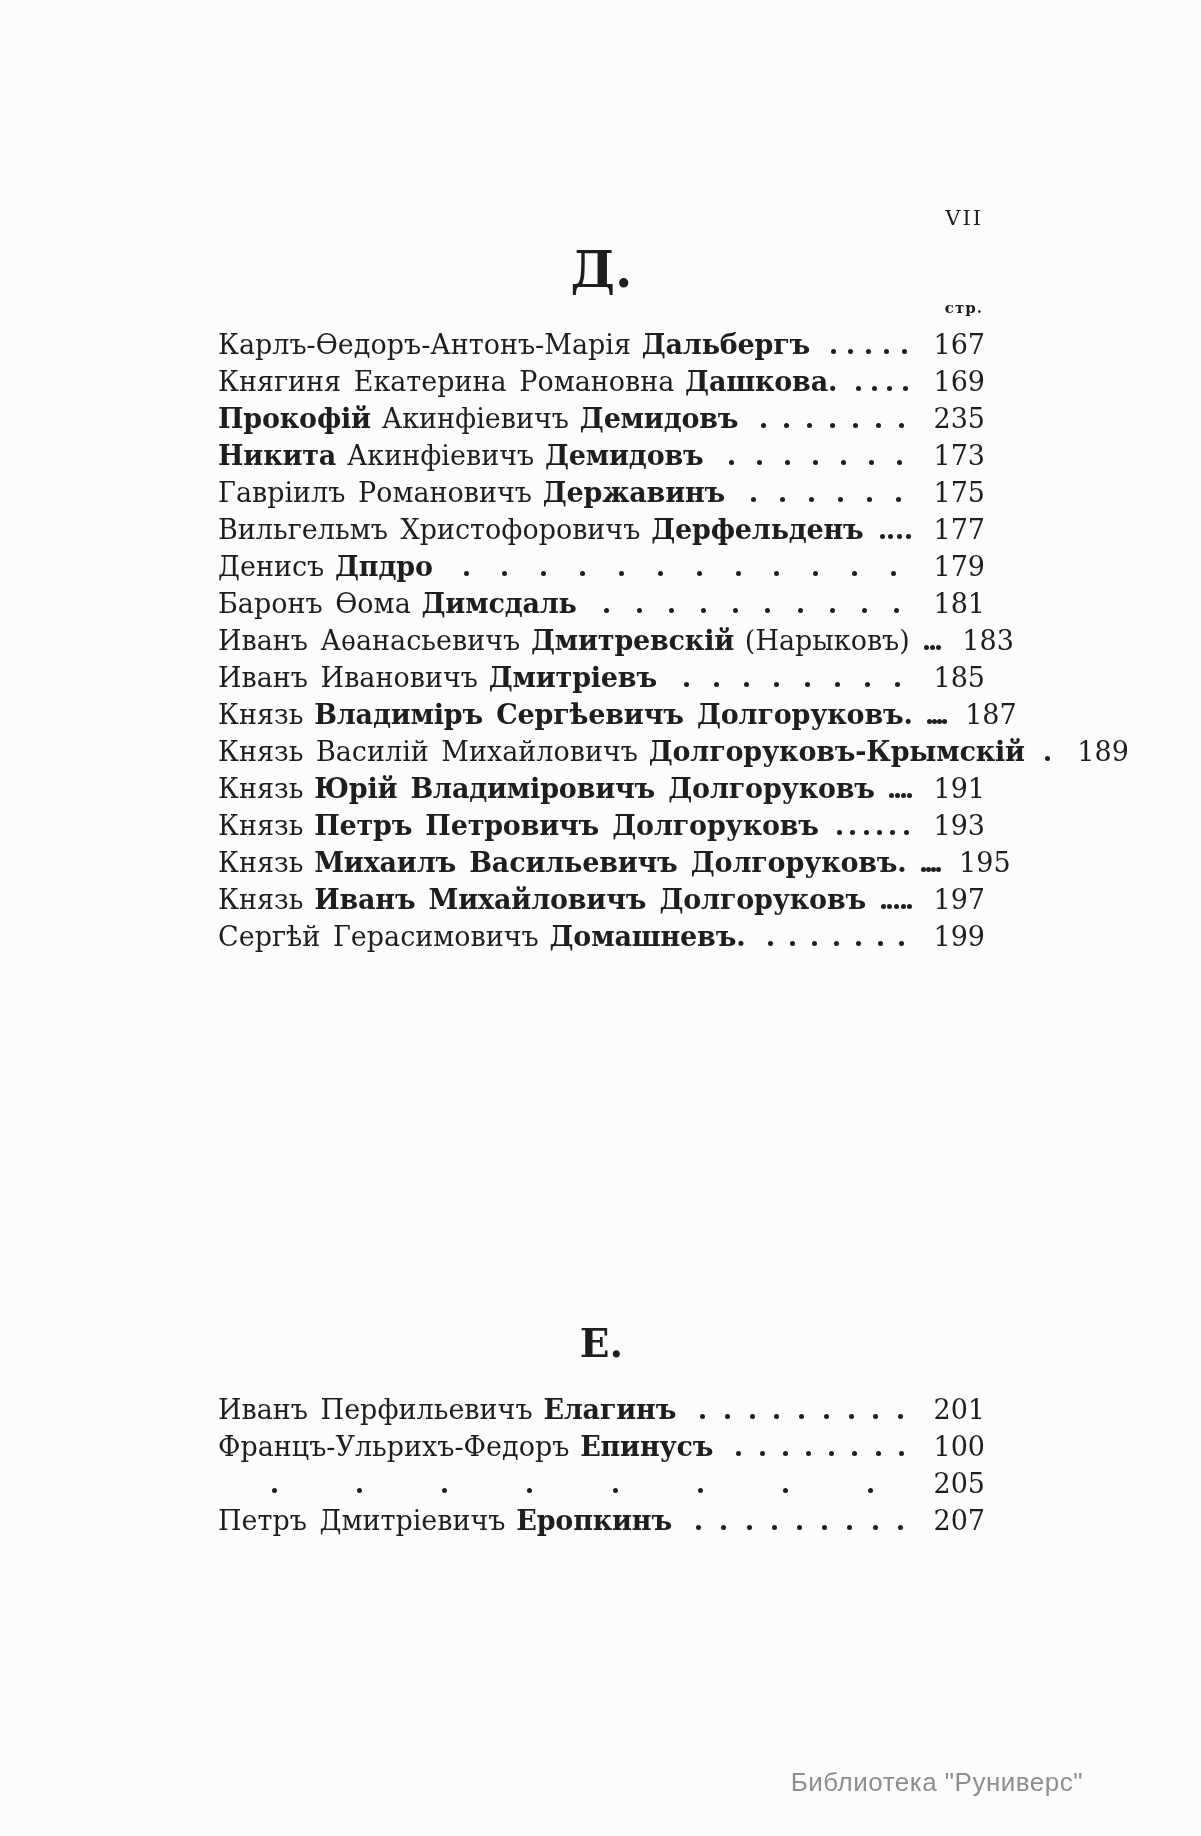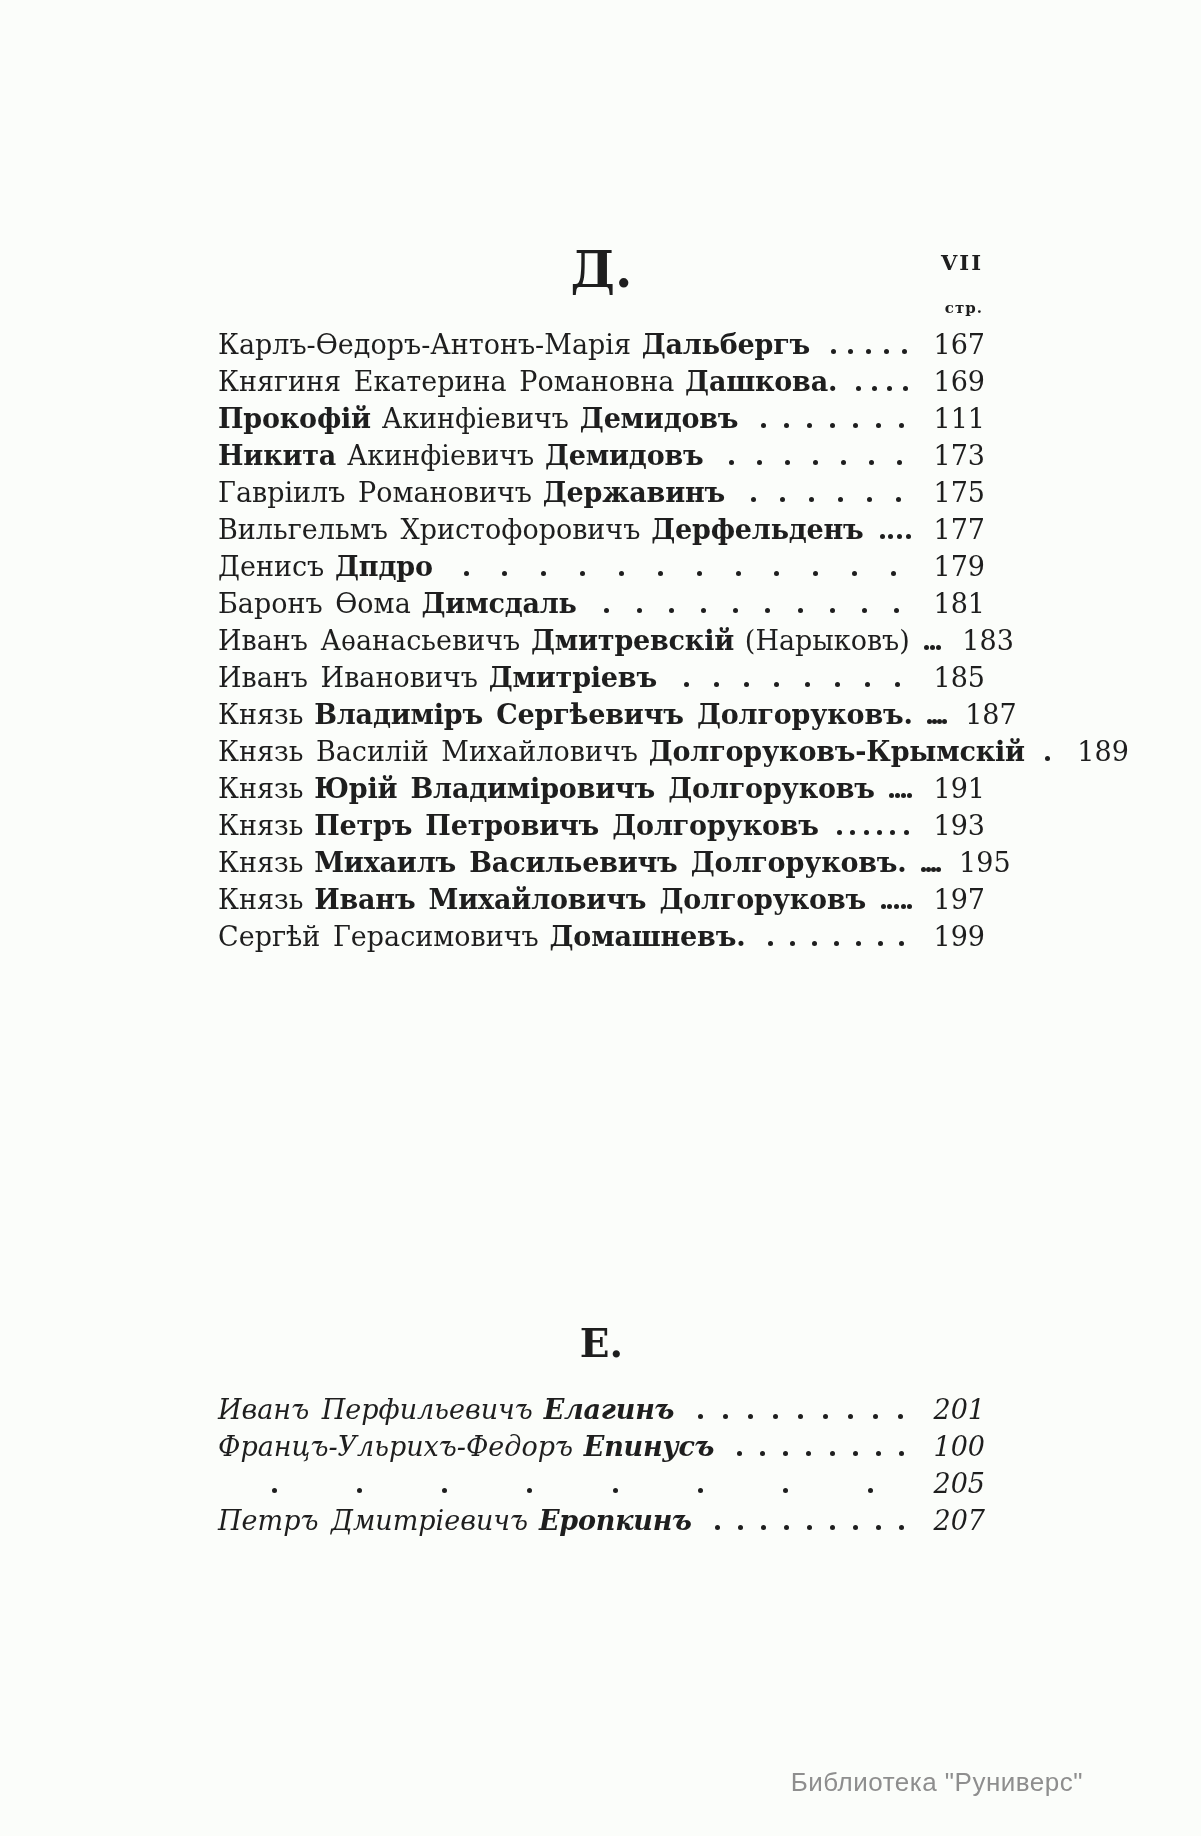--- a/index.html
+++ b/index.html
@@ -8,38 +8,38 @@
     background: #fbfdfa;
     position: relative;
     overflow: hidden;
     font-family: "DejaVu Serif", serif;
     color: #1e1e1e;
   }
   .page { position: absolute; inset: 0; }
 
   .folio {
     position: absolute; top: 206px; right: 218px;
-    font-size: 21px; font-weight: 700; letter-spacing: 2px; margin-top: 44px;
+    font-size: 21px; font-weight: 400; letter-spacing: 2px;
   }
   .section-heading {
     position: absolute; left: 218px; width: 767px;
     text-align: center; font-weight: 700;
   }
   .heading-d { top: 240px; font-size: 50px; }
   .heading-e { top: 1320px; font-size: 39px; }
   .col-head {
     position: absolute; top: 299px; right: 218px;
     font-size: 15px; font-weight: 700; letter-spacing: 1px; margin-left: 25px;
   }
 
   .toc {
     position: absolute; left: 218px; width: 767px;
   }
   .toc-d { top: 326px; }
-  .toc-e { top: 1391px; font-style: italic; }
+  .toc-e { top: 1391px; }
 
   .row {
     display: flex; align-items: flex-end;
     height: 37px; line-height: 37px;
     font-size: 27px; white-space: nowrap;
   }
   .name { flex: 0 0 auto; word-spacing: 4px; }
   .seg + .seg { margin-left: 0.40em; }
   .seg.b { font-weight: 700; letter-spacing: -0.2px; }
 
@@ -100,21 +100,21 @@
     <span class="name"><span class="seg b">Прокофій</span><span class="seg">Акинфіевичъ</span><span class="seg b">Демидовъ</span></span>
     <span class="leader">
           <i class="dot"></i>
           <i class="dot"></i>
           <i class="dot"></i>
           <i class="dot"></i>
           <i class="dot"></i>
           <i class="dot"></i>
           <i class="dot"></i>
         </span>
-    <span class="pg">111</span>
+    <span class="pg">235</span>
   </div>
       <div class="row">
     <span class="name"><span class="seg b">Никита</span><span class="seg">Акинфіевичъ</span><span class="seg b">Демидовъ</span></span>
     <span class="leader">
           <i class="dot"></i>
           <i class="dot"></i>
           <i class="dot"></i>
           <i class="dot"></i>
           <i class="dot"></i>
           <i class="dot"></i>

